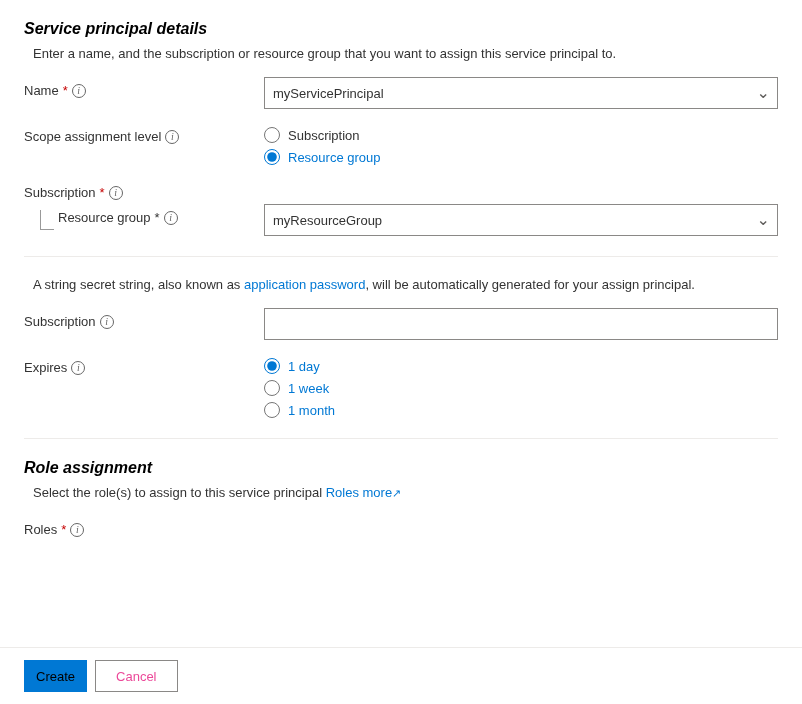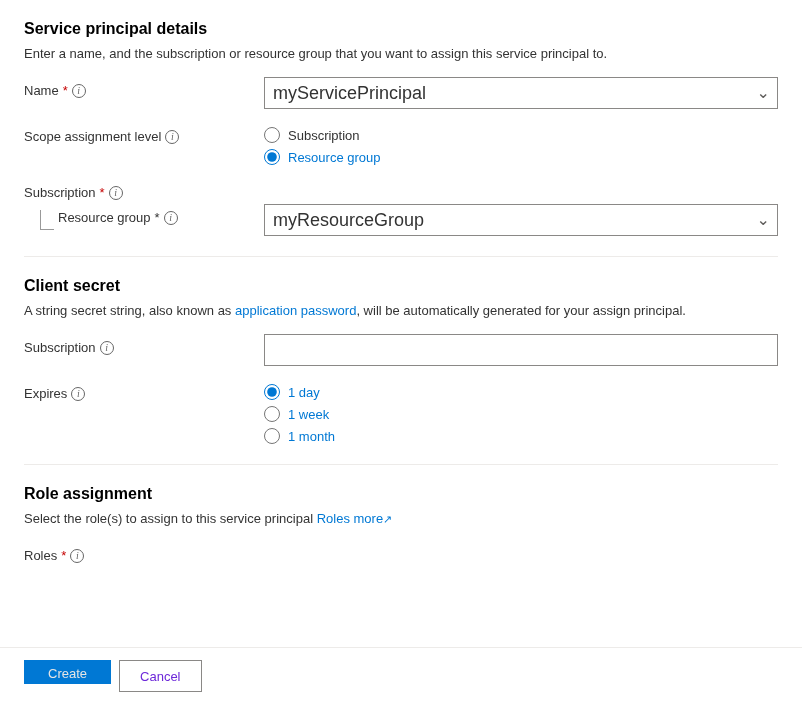--- a/index.html
+++ b/index.html
@@ -12,25 +12,27 @@
       min-height: 704px;
     }
     .page-container {
       padding: 20px 24px 0 24px;
     }
     .section-title {
       font-size: 16px;
       font-weight: 600;
       color: #000;
       margin-bottom: 8px;
+      font-style: italic;
     }
     .description-text {
       font-size: 13px;
       color: #333;
       margin-bottom: 16px;
+      margin-left: 9px;
     }
     .form-row {
       display: flex;
       align-items: flex-start;
       margin-bottom: 14px;
       justify-content: space-between;
     }
     .form-label {
       width: 240px;
       min-width: 240px;
@@ -61,21 +63,21 @@
     }
     .form-control-area {
       flex: 1;
     }
     .dropdown-select {
       width: 100%;
       height: 32px;
       border: 1px solid #8a8886;
       background: #fff;
       padding: 0 28px 0 8px;
-      font-size: 18px;
+      font-size: 13px;
       color: #333;
       appearance: none;
       -webkit-appearance: none;
       cursor: pointer;
       position: relative;
     }
     .dropdown-wrapper {
       position: relative;
       width: 100%;
     }
@@ -143,30 +145,30 @@
       left: 0;
       width: 802px;
       background: #fff;
       border-top: 1px solid #edebe9;
       padding: 12px 24px;
       display: flex;
       gap: 8px;
     }
     .btn-primary {
       background: #0078d4;
-      color: #e5e5e5;
+      color: #000000;
       border: none;
-      padding: 6px 24px;
-      font-size: 13px;
-      cursor: pointer;
-      height: 24px;
+      padding: 6px 12px;
+      font-size: 13px;
+      cursor: pointer;
+      height: 32px;
     }
     .btn-secondary {
       background: #fff;
-      color: #6d28d9;
+      color: #ec4899;
       border: 1px solid #8a8886;
       padding: 6px 20px;
       font-size: 13px;
       cursor: pointer;
       height: 32px;
     }
     .page-content {
       padding-bottom: 80px;
     }
   </style>
@@ -234,21 +236,20 @@
         <div class="dropdown-wrapper">
           <select class="dropdown-select">
             <option>myResourceGroup</option>
           </select>
         </div>
       </div>
     </div>
 
     <hr class="divider">
 
-    <div class="section-title">Client secret</div>
     <div class="description-text">
       <span>A string secret string, also known as </span><a href="#" class="link">application password</a><span>, will be automatically generated for your assign principal.</span>
     </div>
 
     <div class="form-row">
       <div class="form-label">
         <span>Subscription</span>
         <span class="info-icon">i</span>
       </div>
       <div class="form-control-area">

